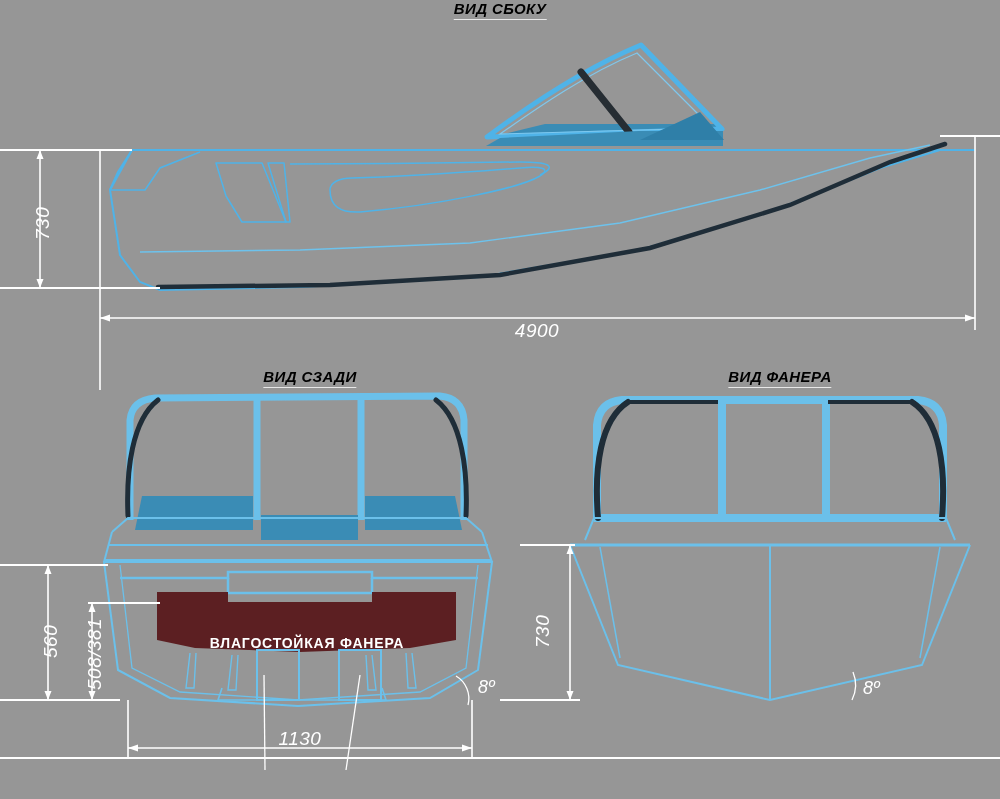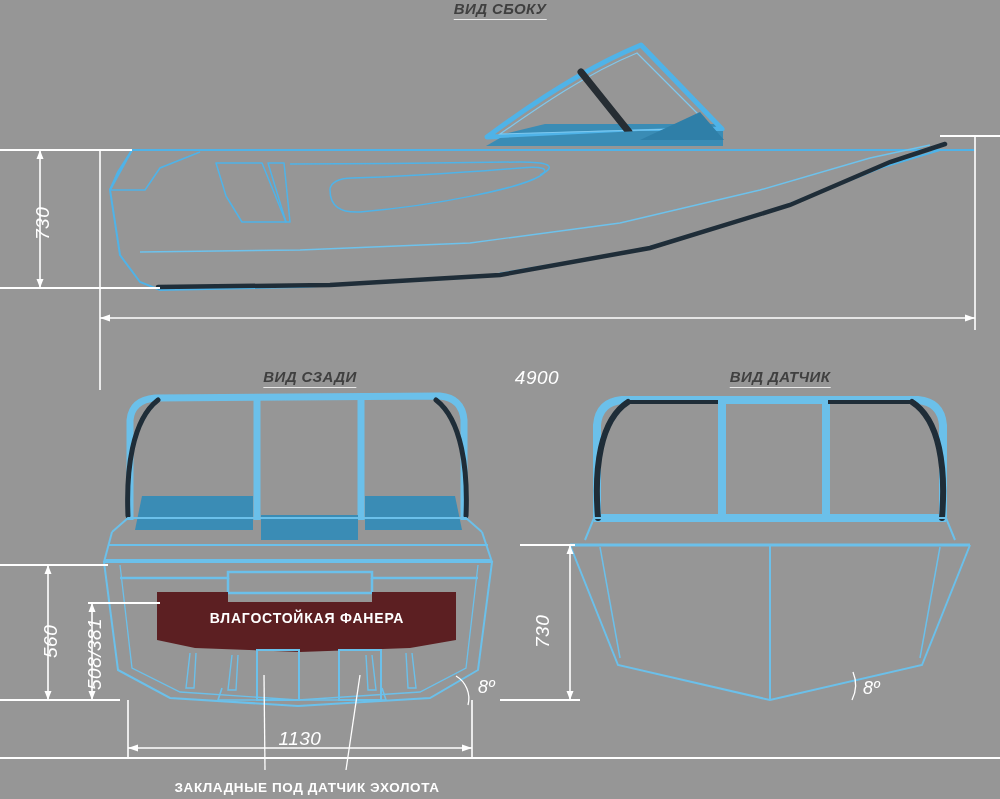--- a/index.html
+++ b/index.html
@@ -17,21 +17,21 @@
   }
   #stage svg.layer {
     position: absolute;
     left: 0;
     top: 0;
     width: 1000px;
     height: 799px;
   }
   .view-title {
     position: absolute;
-    color: #404040;
+    color: #000000;
     font-family: "Liberation Sans", sans-serif;
     font-style: italic;
     font-weight: bold;
     font-size: 15px;
     letter-spacing: 0.4px;
     white-space: nowrap;
     border-bottom: 1.5px solid #e8e8e8;
     padding-bottom: 2px;
     text-align: right;
   }
@@ -58,20 +58,21 @@
     white-space: nowrap;
   }
   .plywood-label {
     position: absolute;
     color: #ffffff;
     font-family: "Liberation Sans", sans-serif;
     font-size: 14px;
     font-weight: bold;
     letter-spacing: 0.8px;
     white-space: nowrap;
+    margin-top: 25px;
   }
   .angle-label {
     position: absolute;
     color: #ffffff;
     font-family: "Liberation Sans", sans-serif;
     font-style: italic;
     font-size: 18px;
     white-space: nowrap;
     margin-left: 8px;
   }
@@ -242,35 +243,34 @@
       <path d="M 570,545 l -3.5,9 l 7,0 z" stroke="none"></path>
       <path d="M 570,700 l -3.5,-9 l 7,0 z" stroke="none"></path>
       <line x1="500" y1="700" x2="580" y2="700" stroke-width="2"></line>
     </g>
   </svg>
 
   <div class="view-title" style="left:500px; top:0px; transform:translateX(-50%);">ВИД СБОКУ</div>
 
   <div class="view-title" style="left:310px; top:368px; transform:translateX(-50%);">ВИД СЗАДИ</div>
 
-  <div class="view-title" style="left:780px; top:368px; transform:translateX(-50%);">ВИД ДАТЧИК</div>
+  <div class="view-title" style="left:780px; top:368px; transform:translateX(-50%);">ВИД ФАНЕРА</div>
 
   <div class="dim-label vert" style="left:32px; top:240px;">730</div>
 
-  <div class="dim-label" style="left:537px; top:320px; transform:translateX(-50%);margin-top:47px;">4900</div>
+  <div class="dim-label" style="left:537px; top:320px; transform:translateX(-50%);">4900</div>
 
   <div class="dim-label vert" style="left:40px; top:658px;">560</div>
 
   <div class="dim-label vert" style="left:84px; top:690px;">508/381</div>
 
   <div class="dim-label" style="left:300px; top:728px; transform:translateX(-50%);">1130</div>
 
   <div class="angle-label" style="left:470px; top:677px;">8º</div>
 
   <div class="dim-label vert" style="left:532px; top:648px;">730</div>
 
   <div class="angle-label" style="left:855px; top:678px;">8º</div>
 
   <div class="plywood-label" style="left:307px; top:610px; transform:translateX(-50%);">ВЛАГОСТОЙКАЯ ФАНЕРА</div>
 
-  <div class="caption" style="left:307px; top:780px; transform:translateX(-50%);">ЗАКЛАДНЫЕ ПОД ДАТЧИК ЭХОЛОТА</div>
 
 </div>
 
 </body></html>

